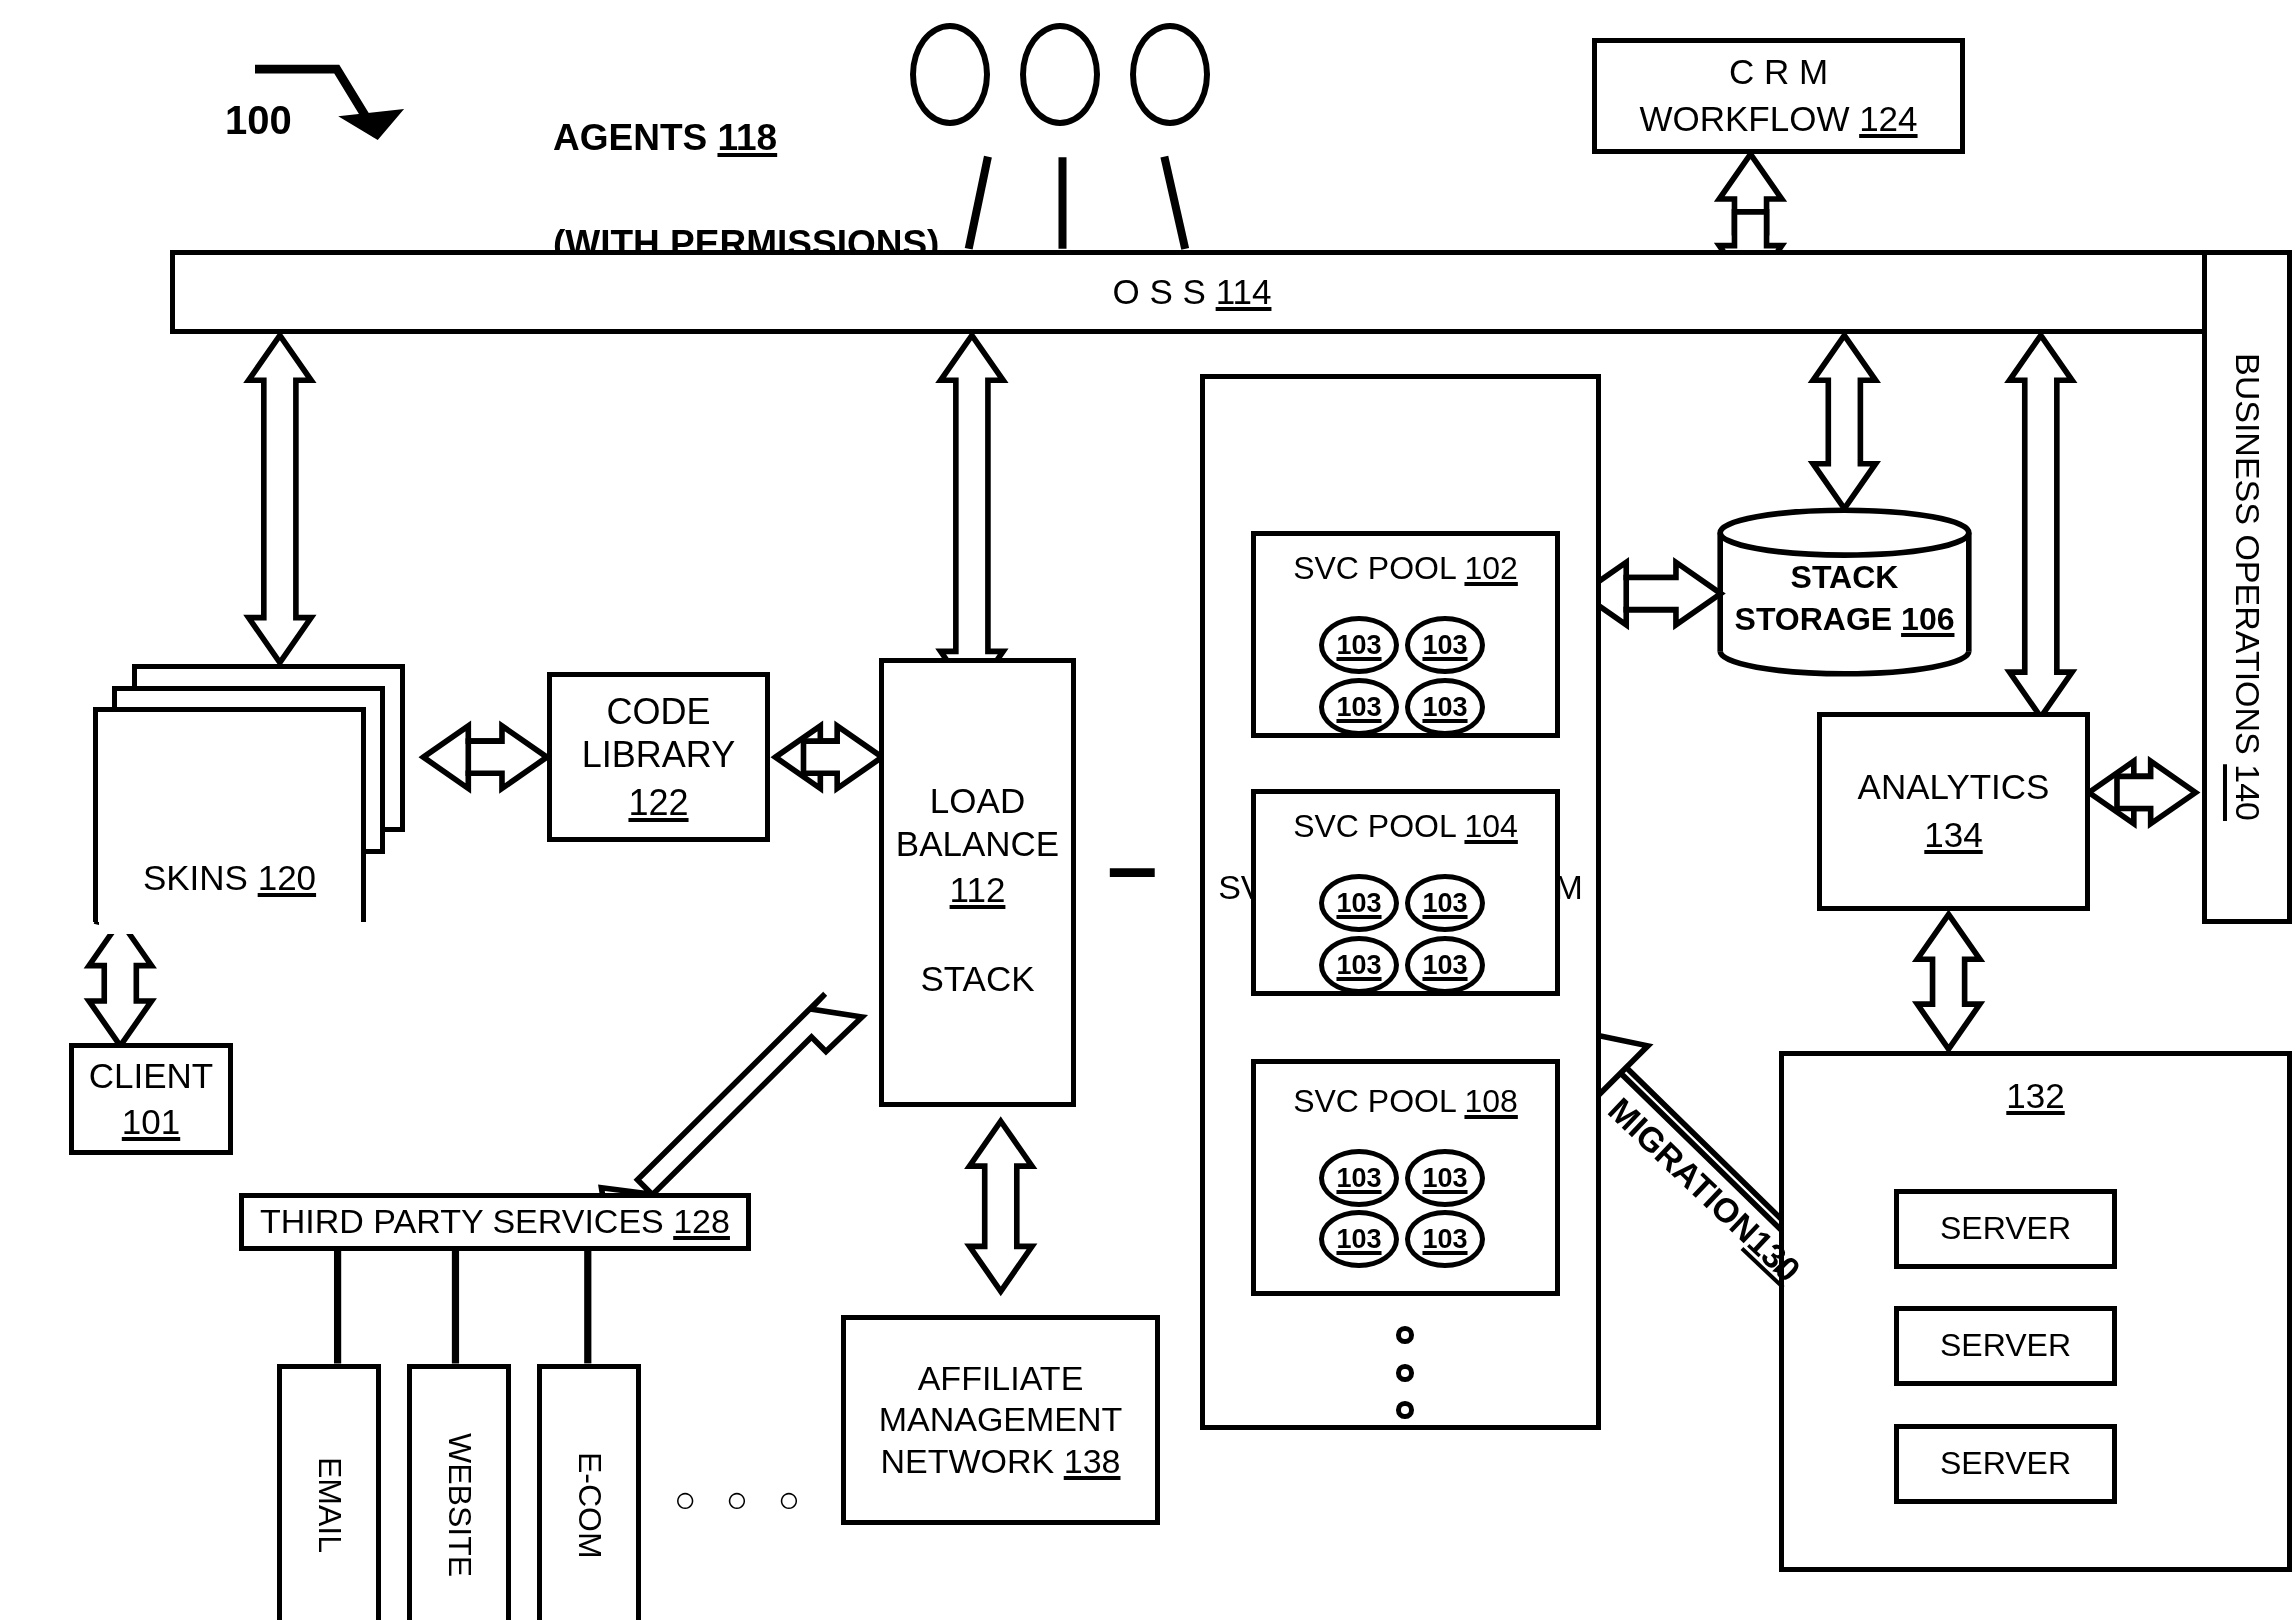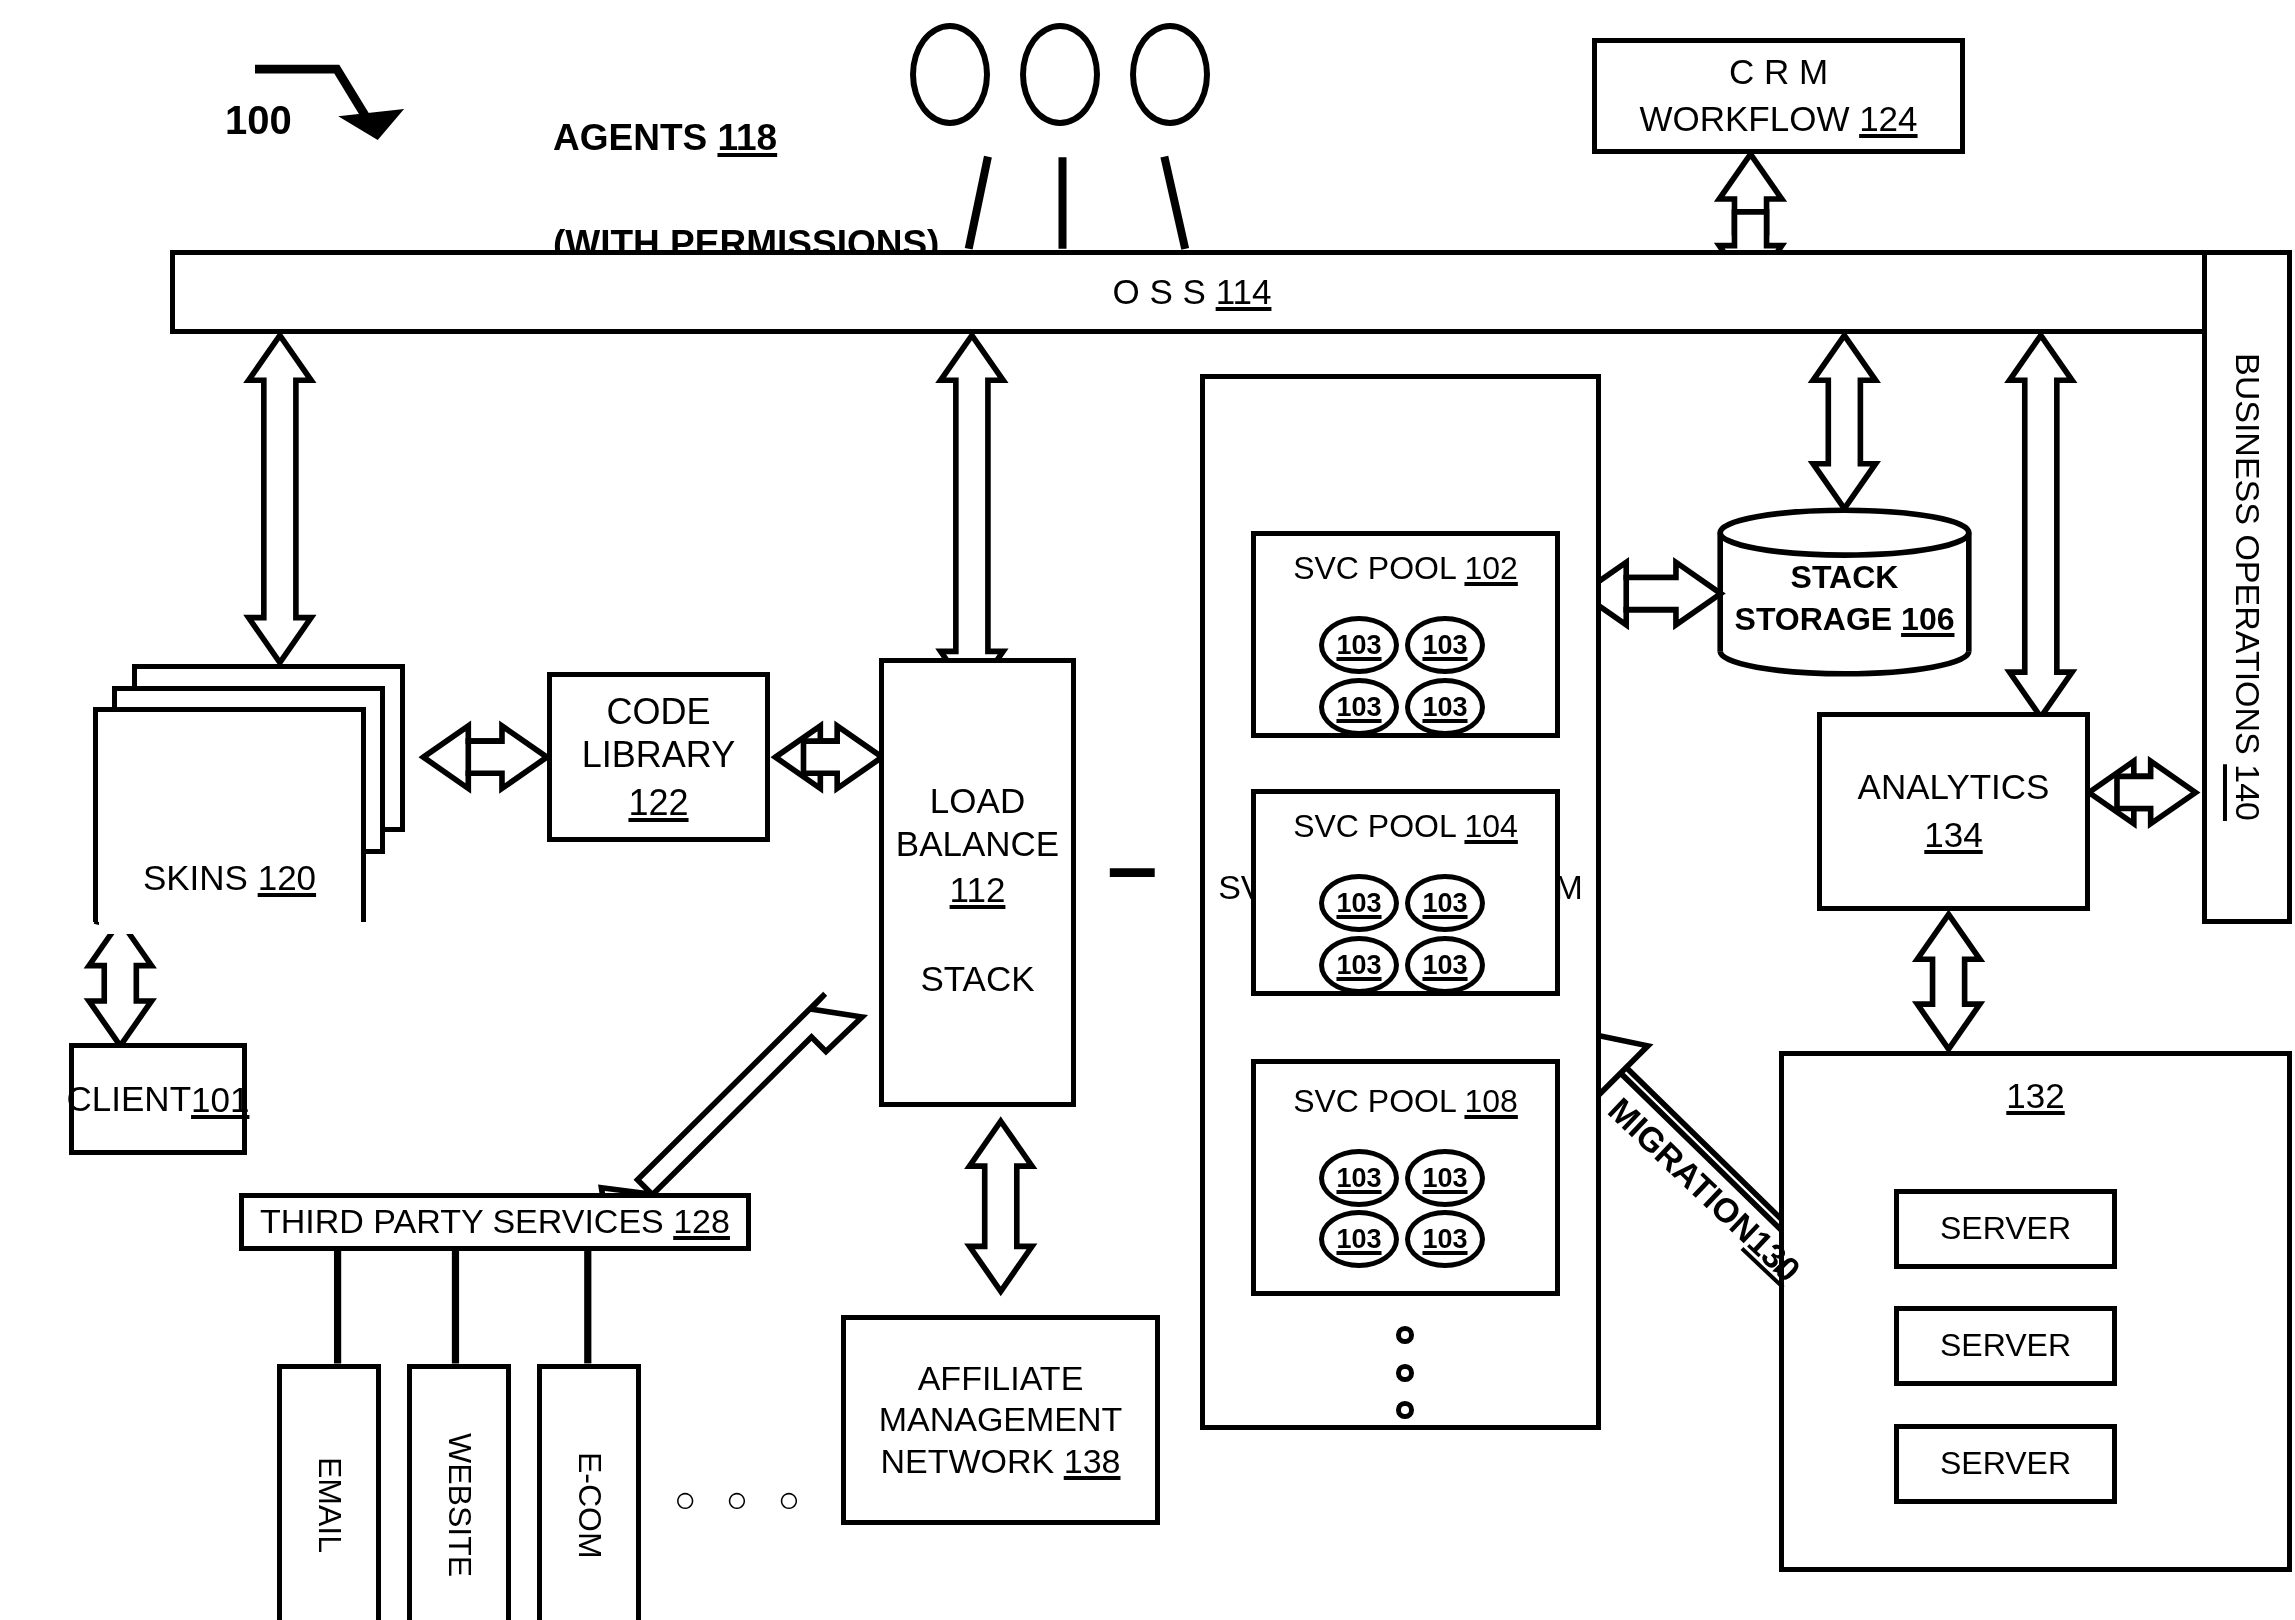--- a/index.html
+++ b/index.html
@@ -148,21 +148,21 @@
   <div class="box" style="left:132px;top:664px;width:273px;height:168px;"></div>
   <div class="box" style="left:112px;top:686px;width:273px;height:168px;"></div>
   <div class="box" style="left:93px;top:707px;width:273px;height:215px;font-size:35px;border-bottom:none;align-items:flex-end;padding-bottom:22.5px;">
     <div>
       <span>SKINS </span><span class="u">120</span>
     </div>
   </div>
 
   <div style="position:absolute;left:99px;top:918px;width:261px;height:16px;background:#fff;"></div>
 
-  <div class="box" style="left:69px;top:1043px;width:178px;height:112px;font-size:35px;flex-direction:row;">
+  <div class="box" style="left:69px;top:1043px;width:164px;height:112px;font-size:35px;flex-direction:column;">
     <div>CLIENT</div>
     <div class="u" style="margin-top:3.2px;">101</div>
   </div>
 
   <div class="box" style="left:547px;top:672px;width:223px;height:170px;font-size:36px;flex-direction:column;">
     <div>CODE</div>
     <div>LIBRARY</div>
     <div class="u" style="margin-top:3.2px;">122</div>
   </div>
 

